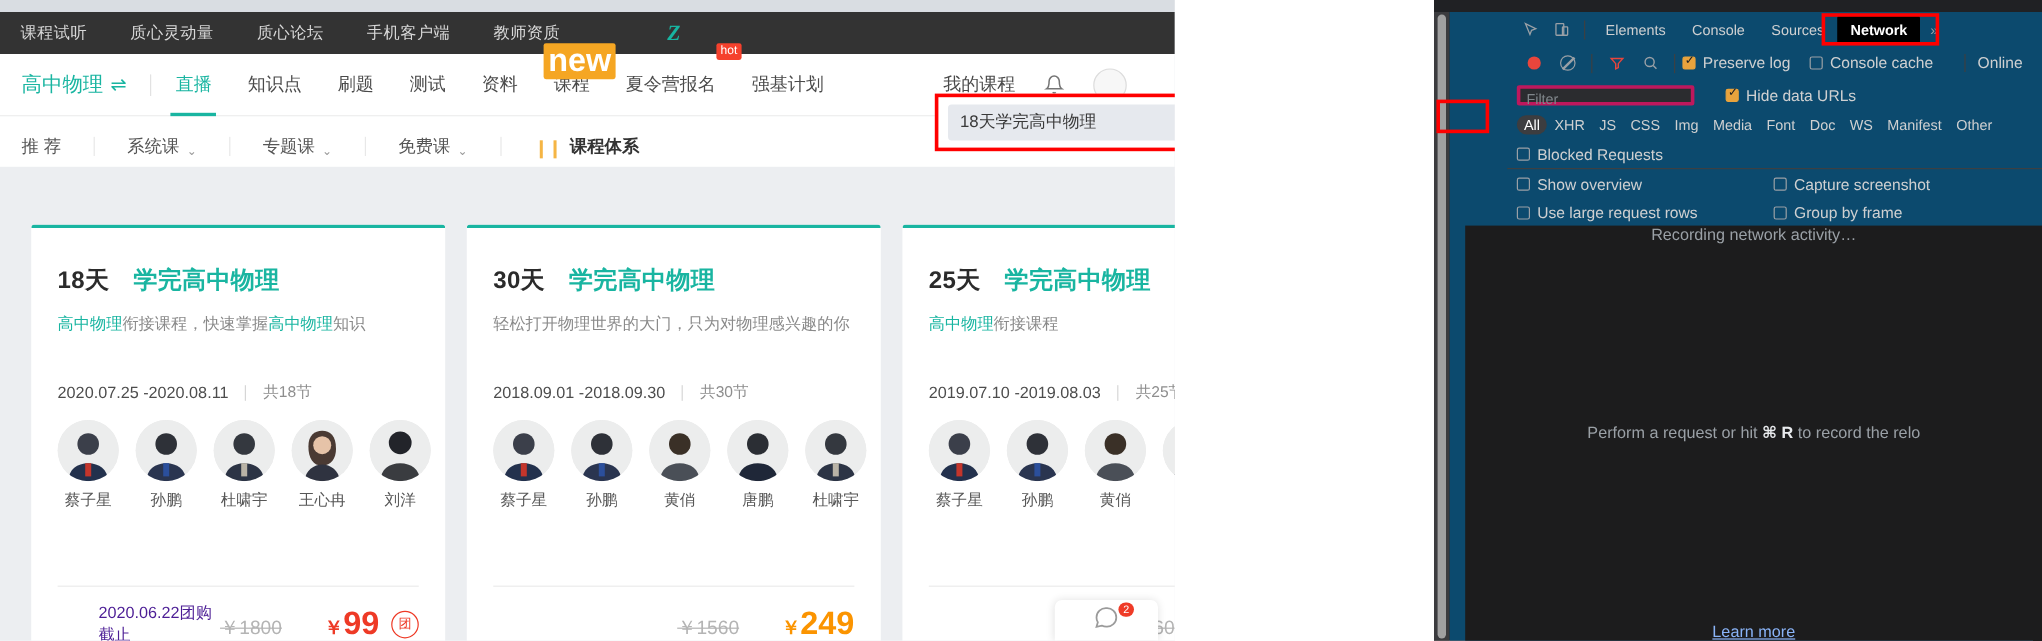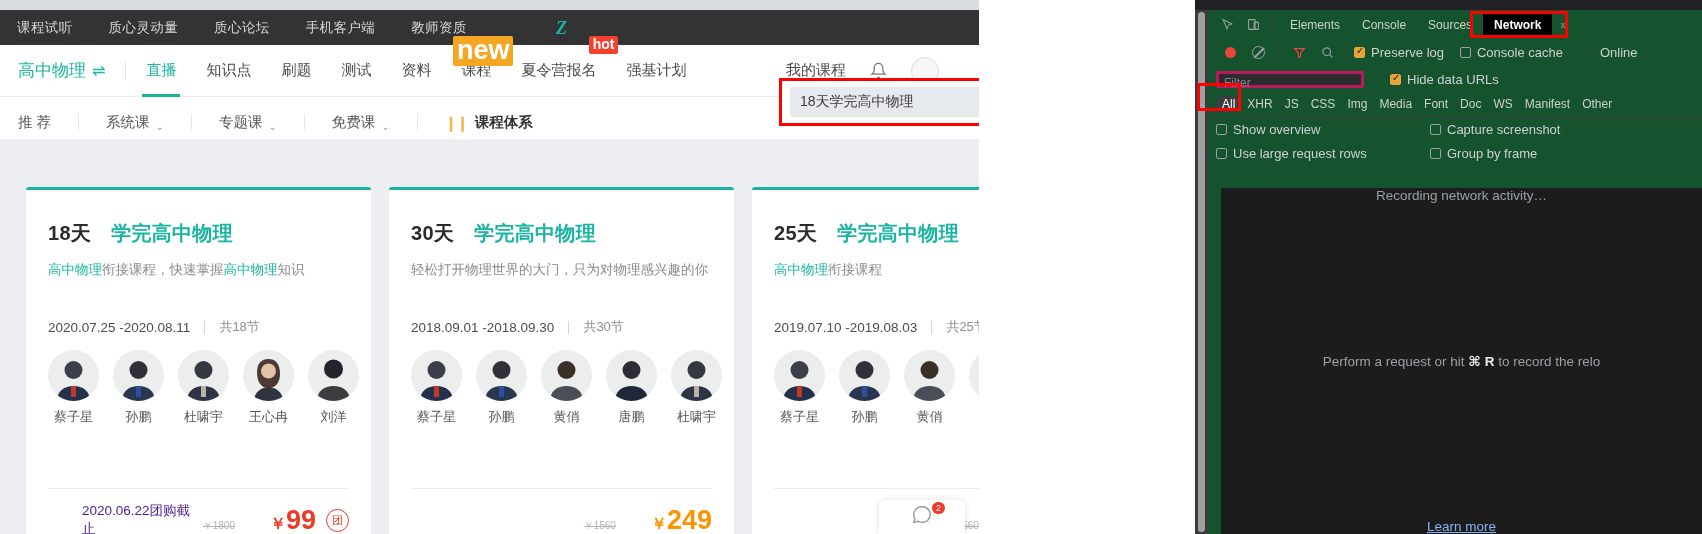--- a/index.html
+++ b/index.html
@@ -25,22 +25,22 @@
   .mainnav { height:52px; background:#fff; display:flex; align-items:center; position:relative;
              border-bottom:1px solid #ececec; }
   .subj { margin-left:18px; color:#19b5a1; font-size:17px; display:flex; align-items:center; gap:6px; }
   .swapicon { color:#19b5a1; font-size:16px; }
   .vdiv { width:1px; height:18px; background:#e2e2e2; margin:0 20px; }
   .navitems { display:flex; align-items:center; gap:30px; }
   .navitem { position:relative; font-size:15px; color:#4a4a4a; padding:16px 0; }
   .navitem.active { color:#19b5a1; }
   .navitem.active::after { content:""; position:absolute; left:50%; transform:translateX(-50%);
      bottom:-1px; width:38px; height:3px; background:#19b5a1; }
-  .tag { position:absolute; top:-9px; right:-22px; font-size:14px; color:#fff;
-         padding:1px 4px 2px; border-radius:2px; line-height:1.1; font-weight:700; }
+  .tag { position:absolute; top:-9px; right:-22px; font-size:10px; color:#fff;
+         padding:1px 4px 2px; border-radius:2px; line-height:1.1; font-weight:400; }
   .tag.new { background:#f5a623; }
   .tag.hot { background:#f5412d; }
   .nav-right { margin-left:auto; display:flex; align-items:center; gap:24px; padding-right:40px; }
   .nav-right .mycourse { font-size:15px; color:#4a4a4a; }
   .bell { width:17px; height:17px; position:relative; display:inline-block; }
   .bell svg { display:block; }
   .avatar-top { width:28px; height:28px; border-radius:50%; border:1.5px solid #dcdcdc; background:#f7f7f7; }
 
   
   .subnav { height:51px; background:#fff; display:flex; align-items:center; position:relative;
@@ -78,40 +78,40 @@
   .teachers { margin-top:14px; display:flex; gap:14px; }
   .teacher { width:52px; text-align:center; }
   .tpic { width:51px; height:51px; border-radius:50%; overflow:hidden; position:relative;
           background:#eaeaea; }
   .tname { margin-top:7px; font-size:13px; color:#575757; white-space:nowrap; }
   .hr { position:absolute; left:22px; right:22px; top:298px; height:1px; background:#ececec; }
   .priceline { position:absolute; left:22px; right:22px; top:310px; height:40px;
                display:flex; align-items:center; }
   .deadline { font-size:13.5px; color:#4c1d95;margin-left:34px; }
   .pricegrp { margin-left:auto; display:flex; align-items:baseline; gap:6px; }
-  .old { font-size:10px; color:#b4b4b4; text-decoration:line-through; }
+  .old { font-size:16px; color:#b4b4b4; text-decoration:line-through; }
   .new { font-size:27px; font-weight:700; line-height:1;margin-left:29px; }
   .new .yen { font-size:16px; font-weight:700; }
   .red { color:#ee3a26; } .orange { color:#fb9400; }
   .tuan { width:23px; height:23px; border-radius:50%; border:1.5px solid #ee3a26; color:#ee3a26;
           font-size:11px; line-height:20px; text-align:center; align-self:center; margin-left:4px; }
 
   
   .float-widget { position:absolute; right:14px; bottom:0; width:86px; height:34px;
                   background:#fff; border-radius:6px 6px 0 0; box-shadow:0 0 7px rgba(0,0,0,.12);
                   display:flex; align-items:center; justify-content:center; gap:4px; }
   .float-widget .badge { position:absolute; top:2px; right:20px; background:#ef3b27; color:#fff;
                   font-size:9px; border-radius:8px; padding:0 4px; line-height:12px; }
 
   
   #devtools { position:absolute; left:1195px; top:0; width:507px; height:534px; background:#202124;
               font-family:"Liberation Sans","DejaVu Sans",sans-serif; color:#cfd0d1; font-size:12px; }
   .dt-dragbar { position:absolute; left:0; top:10px; width:13px; height:524px; background:#3b3b3e; }
   .dt-dragbar .thumb { position:absolute; left:3px; top:2px; width:7px; height:520px; background:#a0a0a0; border-radius:4px; }
-  .dt-body { position:absolute; left:13px; top:10px; right:0; bottom:0; background:#14532d; }
+  .dt-body { position:absolute; left:13px; top:10px; right:0; bottom:0; background:#0c4a6e;padding-left:48px; }
 
   .dt-tabrow { height:29px; display:flex; align-items:center; padding-left:6px; gap:0; position:relative; }
   .dt-iconbtn { width:26px; height:24px; display:flex; align-items:center; justify-content:center; color:#9aa0a6; }
   .dt-sep { width:1px; height:16px; background:#3c4043; margin:0 6px; }
   .dt-tab { padding:0 11px; height:24px; line-height:24px; font-size:12px; color:#cfd0d1; }
   .dt-tab.sel { background:#000; color:#fff; font-weight:700; border-radius:2px; }
   .dt-more { color:#9aa0a6; padding:0 8px; }
   .redbox { position:absolute; border:3px solid #ff0000; pointer-events:none; }
 
   .dt-toolbar { height:27px; display:flex; align-items:center; padding-left:8px; gap:0; }
@@ -566,20 +566,23 @@
         <span class="type">CSS</span>
         <span class="type">Img</span>
         <span class="type">Media</span>
         <span class="type">Font</span>
         <span class="type">Doc</span>
         <span class="type">WS</span>
         <span class="type">Manifest</span>
         <span class="type">Other</span>
       </div>
 
+      <div class="dt-checkrow">
+        <span class="tb-label"><span class="cb"></span><span>Blocked Requests</span></span>
+      </div>
       <div class="dt-hr"></div>
       <div class="dt-checkrow2">
         <span class="tb-label"><span class="cb"></span><span>Show overview</span></span>
         <span class="col2">
             <span class="cb"></span>
             <span class="tb-label">Capture screenshot</span>
           </span>
       </div>
       <div class="dt-checkrow2">
         <span class="tb-label"><span class="cb"></span><span>Use large request rows</span></span>

